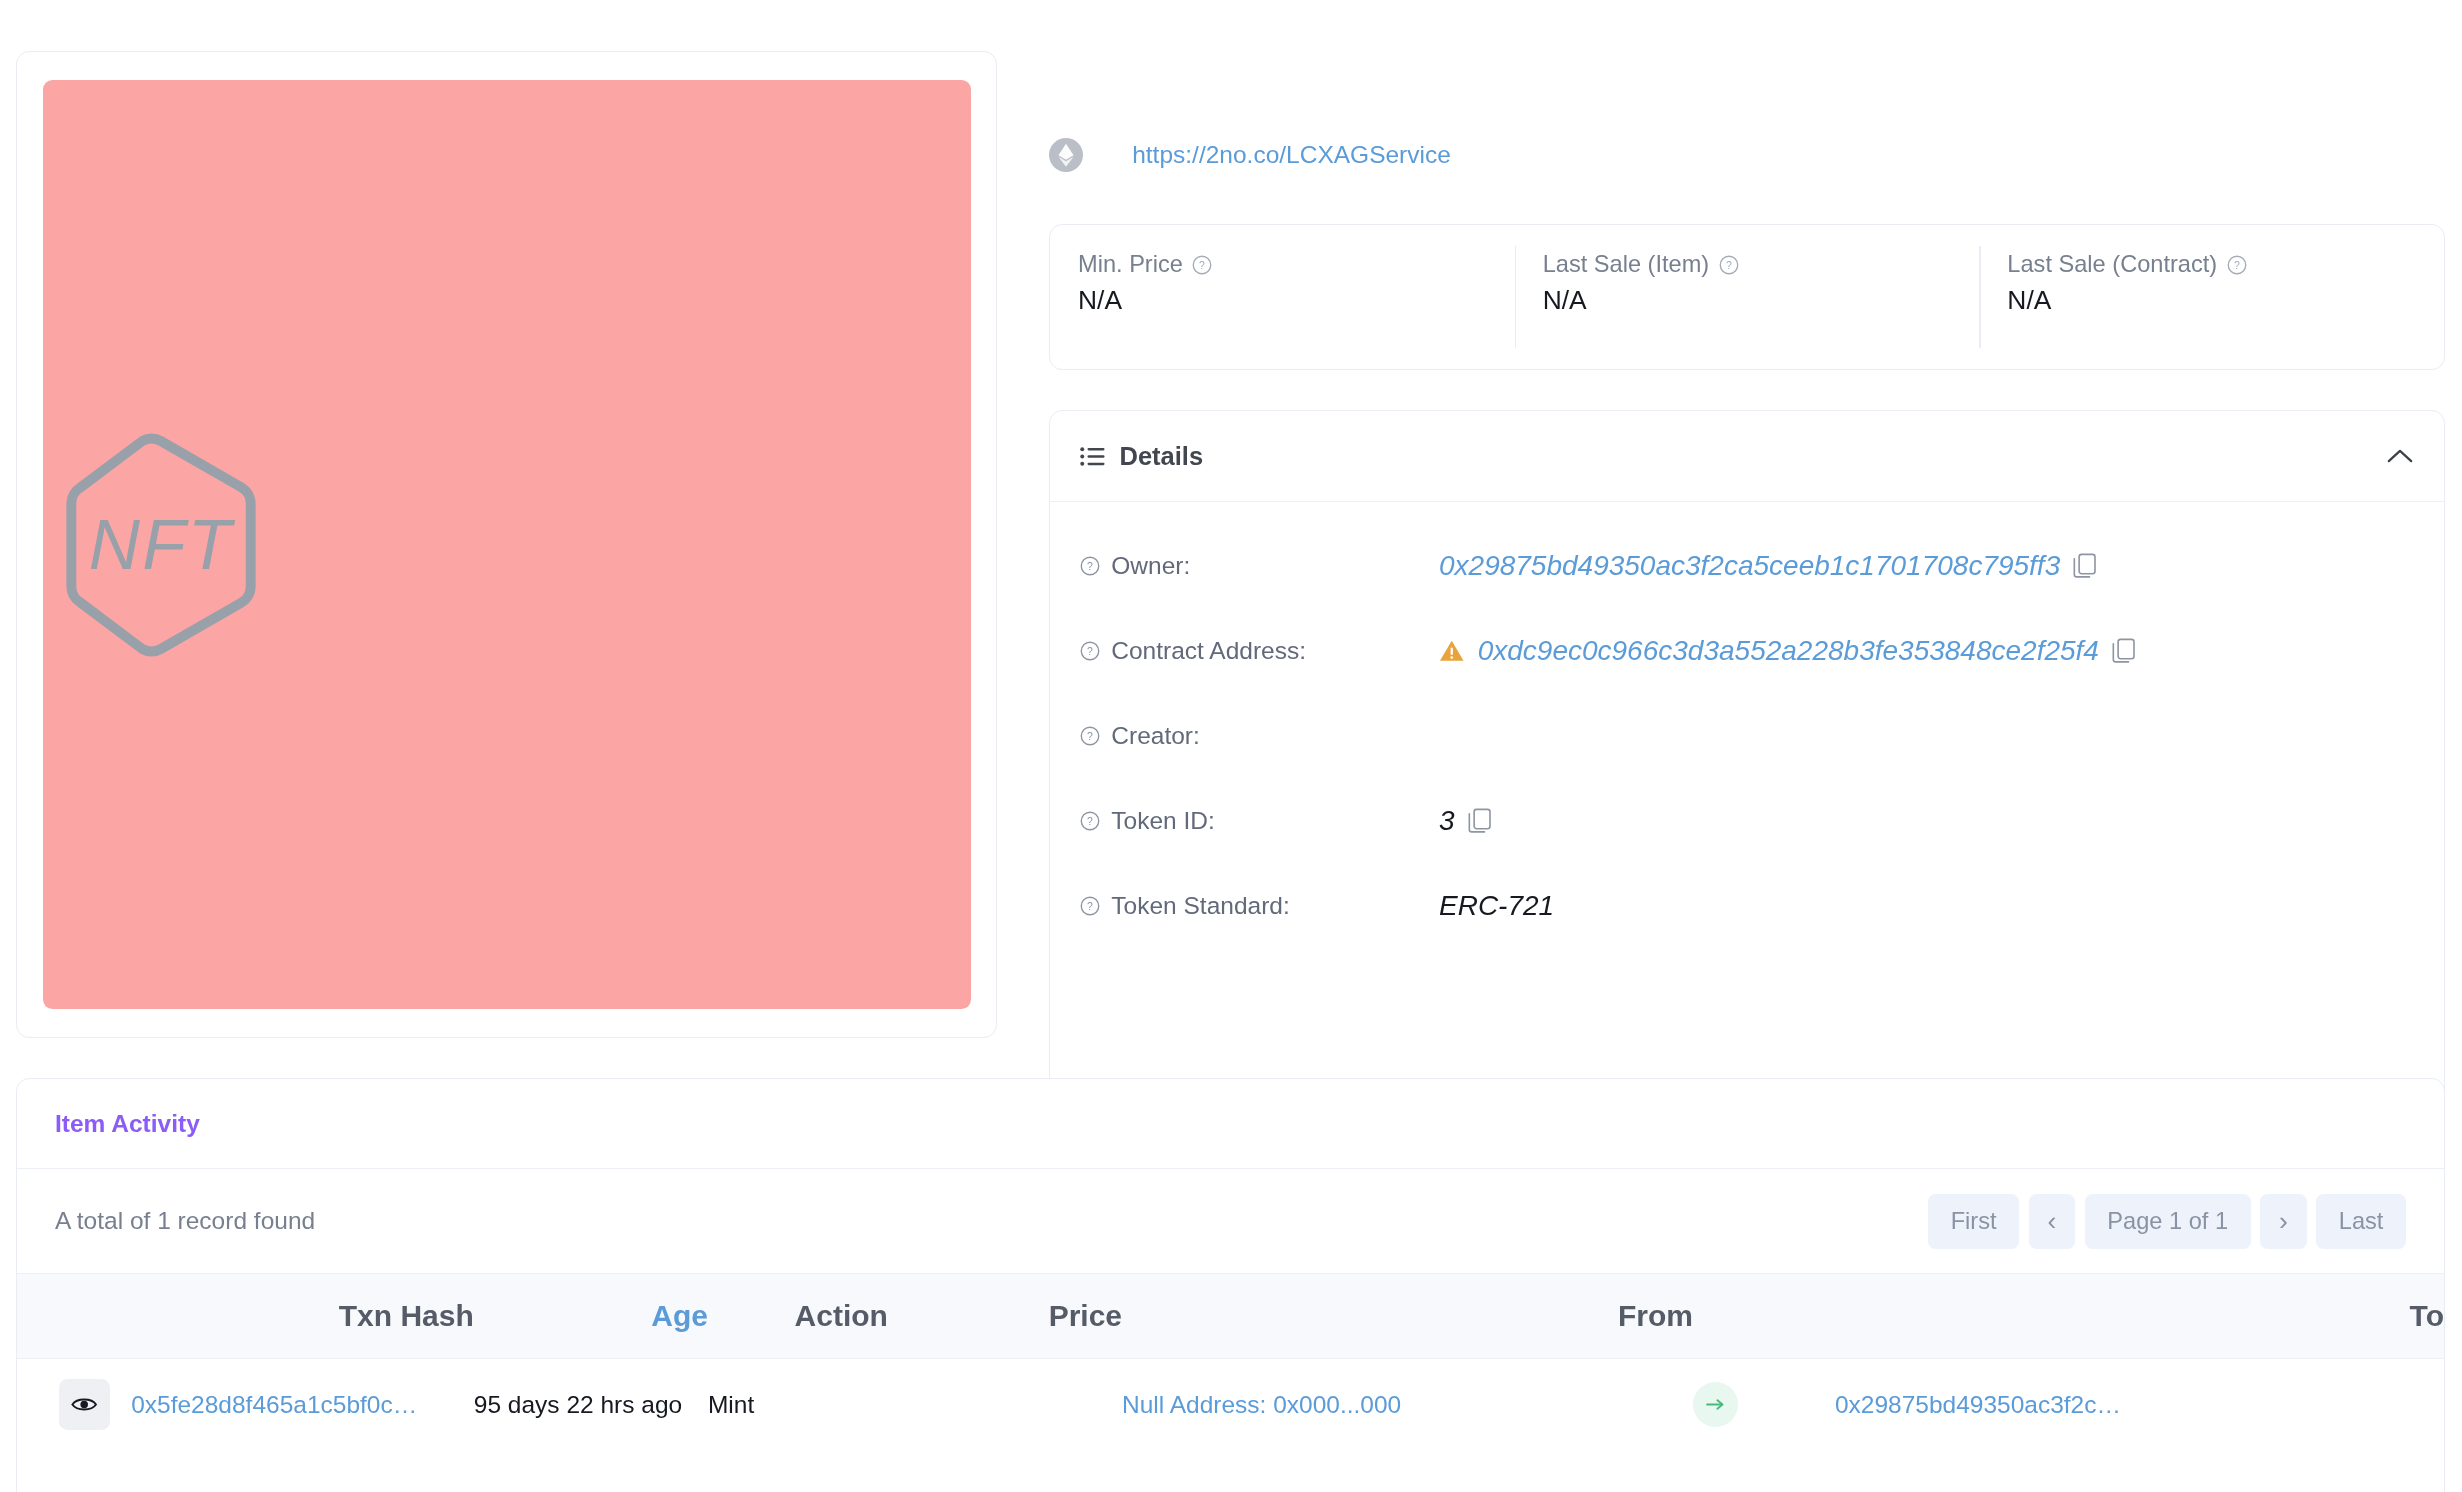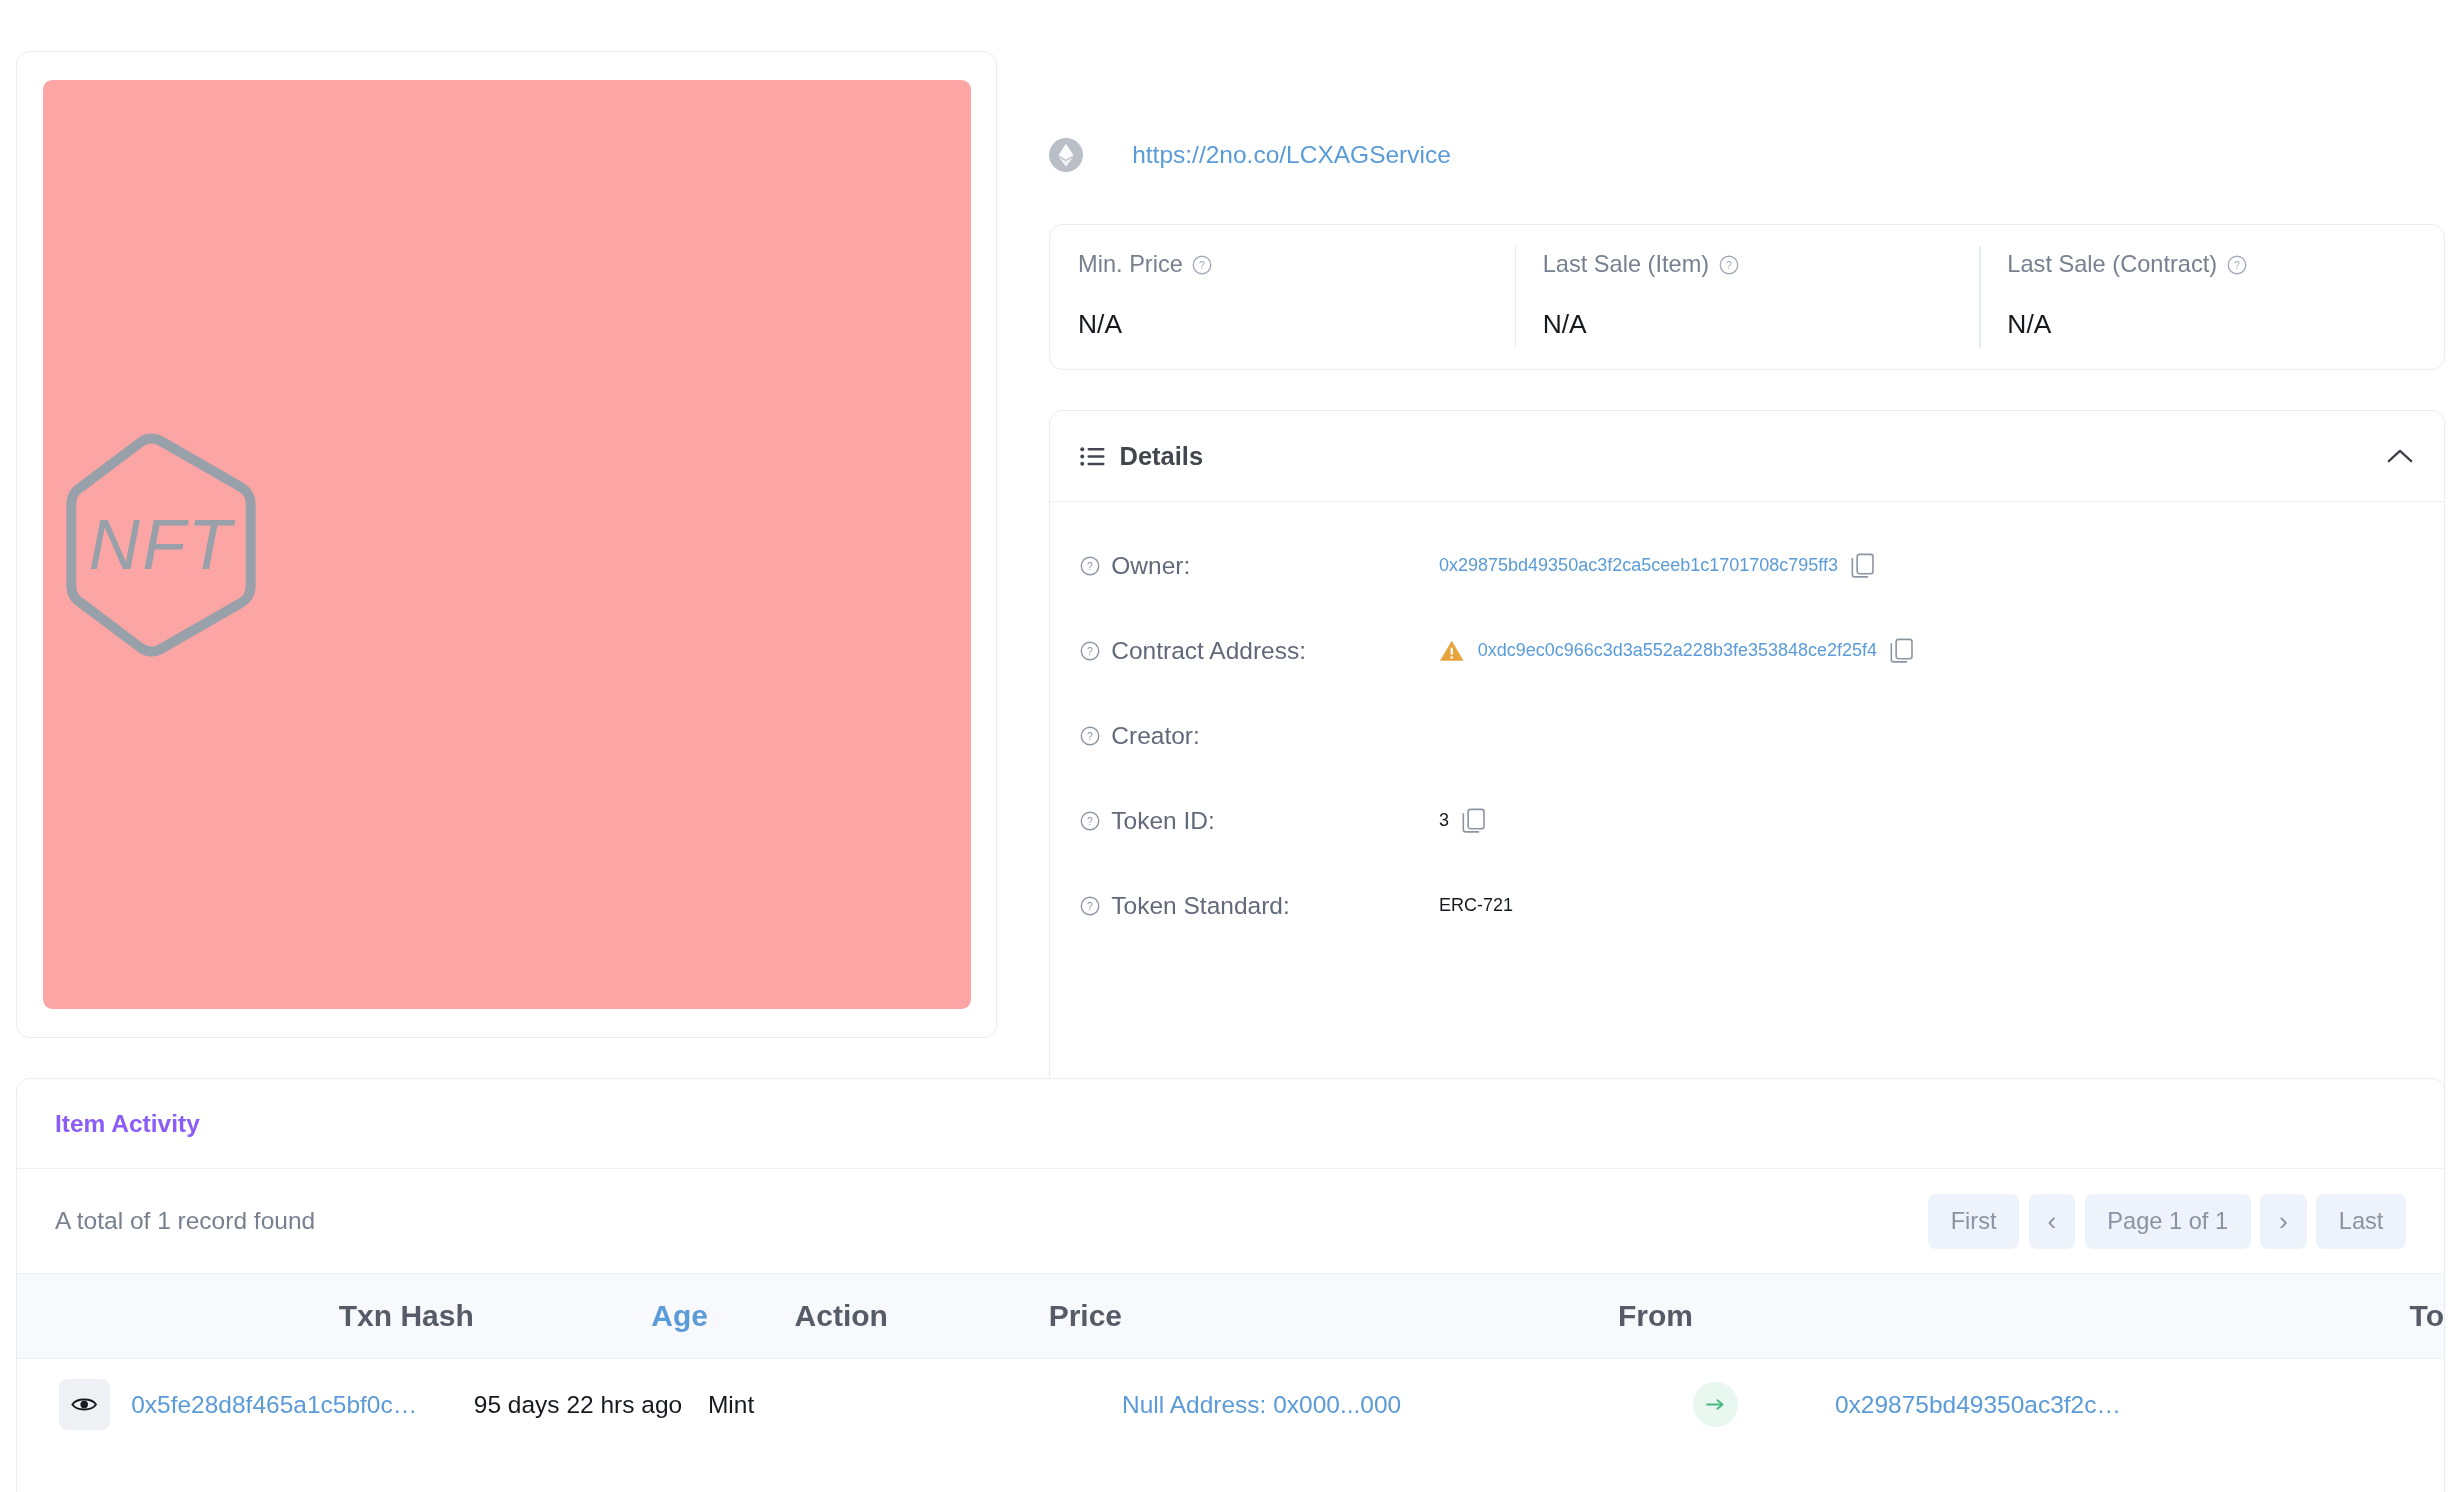--- a/index.html
+++ b/index.html
@@ -132,21 +132,21 @@
     background: #e9ecf3;
   }
   .stat-label {
     color: #77808f;
     font-size: 23.6px;
     display: flex;
     align-items: center;
     gap: 9.4px;
   }
   .stat-value {
-    margin-top: 31px;
+    margin-top: 7px;
     color: #16191f;
     font-size: 26.4px;
   }
   .q-icon { width: 20px; height: 20px; display:inline-block; }
 
   
   .details-card {
     position: absolute;
     left: 1049px; top: 410px;
     width: 1396px; height: 738px;
@@ -183,22 +183,23 @@
     color: #62697a;
     font-size: 24.5px;
     display: flex;
     align-items: center;
     gap: 11.3px;
   }
   .d-val {
     display: flex;
     align-items: center;
     gap: 13.2px;
-    font-size: 18px;
+    font-size: 28px;
     color: #16191f;
+    font-style: italic;
   }
   .d-val a { color: #5a9bd8; text-decoration: none; cursor: pointer; }
   .copy-icon { width: 23.6px; height: 25.5px; display:block; cursor:pointer; }
   .warn-icon { width: 25.5px; height: 23.6px; display:block; }
 
   
   .activity-card {
     position: absolute;
     left: 16px; top: 1078px;
     width: 2429px; height: 443px;

